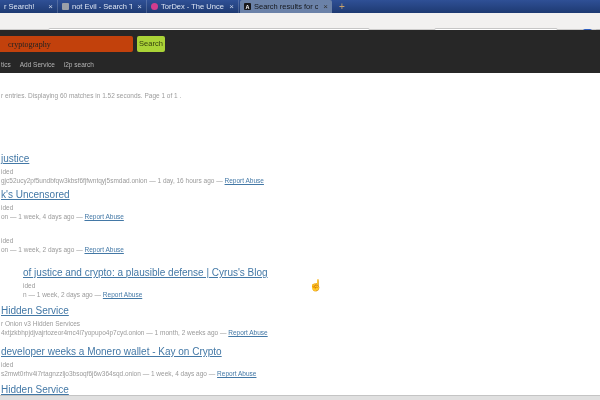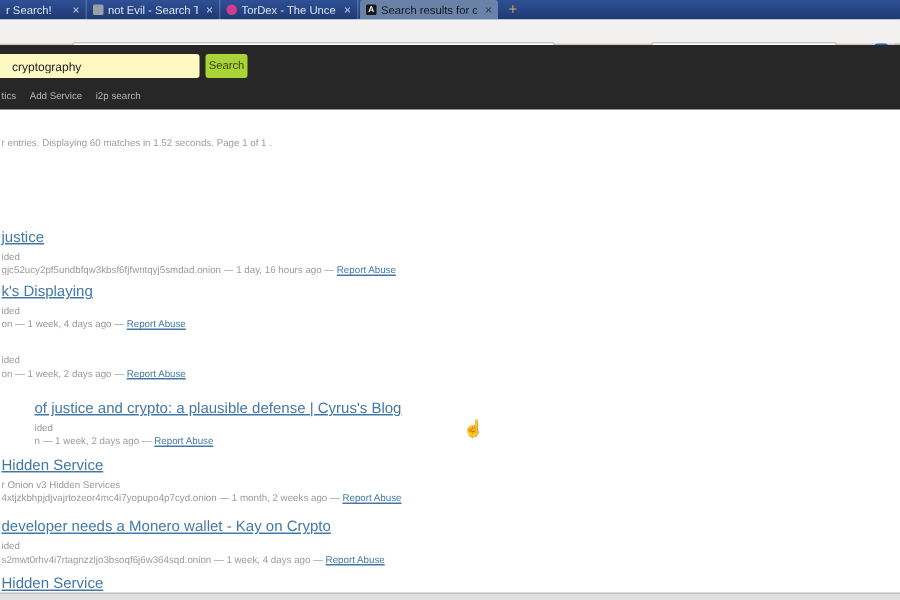--- a/index.html
+++ b/index.html
@@ -48,23 +48,23 @@
                      background:#8b8b8b; transform:rotate(45deg); transform-origin:0 0; }
   #search-ph { font-size:7px; color:#9b9b9b; }
   #noscript-icon { position:absolute; left:583px; top:16px; width:9px; height:9px; background:#2f5fc0;
                    border-radius:2px; color:#fff; font-size:6.5px; font-weight:bold; text-align:center;
                    line-height:9px; }
   #edge-icon { position:absolute; left:596px; top:16px; width:4px; height:9px; background:#b9b9b9;
                border-radius:1px 0 0 1px; }
 
   
   #site-header { position:absolute; top:30px; left:0; width:600px; height:43px; background:#272727; }
-  #site-search-input { position:absolute; left:0; top:6px; width:133px; height:16px; background:#fef9c3;
+  #site-search-input { position:absolute; left:0; top:6px; width:133px; height:16px; background:#c2410c;
                        border:none; border-radius:0 2px 2px 0; font-size:8px; color:#222;
-                       padding:0 0 0 8px; font-family:Liberation Sans, sans-serif; }
+                       padding:0 0 0 8px; font-family:Liberation Serif, serif; }
   #site-search-btn { position:absolute; left:137px; top:6px; width:28px; height:16px; background:#aad337;
                      border:none; border-radius:2px; color:#35400f; font-size:7.5px; text-align:center;
                      line-height:16px; }
   #site-nav { position:absolute; left:1px; top:31px; display:flex; font-size:6.5px; color:#b5b5b5; }
   #site-nav span { margin-right:9px; }
 
   
   #stats { position:absolute; left:1px; top:92px; font-size:6.5px; color:#9c9c9c; white-space:nowrap; }
   .result { position:absolute; left:1px; white-space:nowrap; }
   .rtitle { display:block; font-size:10px; line-height:12px; height:12px; color:#4378a6;
@@ -137,21 +137,21 @@
   <div id="stats">r entries. Displaying 60 matches in 1.52 seconds. Page 1 of 1 .</div>
 
 
   <div class="result" style="top:153px;">
     <a class="rtitle">justice</a>
     <div class="rdesc">ided</div>
     <div class="rmeta"><span>gjc52ucy2pf5undbfqw3kbsf6fjfwntqyj5smdad.onion — 1 day, 16 hours ago — </span><span class="abuse">Report Abuse</span></div>
   </div>
 
   <div class="result" style="top:189px;">
-    <a class="rtitle">k's Displaying</a>
+    <a class="rtitle">k's Uncensored</a>
     <div class="rdesc">ided</div>
     <div class="rmeta"><span>on — 1 week, 4 days ago — </span><span class="abuse">Report Abuse</span></div>
   </div>
 
   <div class="result" style="top:222px;">
     <a class="rtitle"></a>
     <div class="rdesc">ided</div>
     <div class="rmeta"><span>on — 1 week, 2 days ago — </span><span class="abuse">Report Abuse</span></div>
   </div>
 
@@ -161,21 +161,21 @@
     <div class="rmeta"><span>n — 1 week, 2 days ago — </span><span class="abuse">Report Abuse</span></div>
   </div>
 
   <div class="result" style="top:305px;">
     <a class="rtitle">Hidden Service</a>
     <div class="rdesc">r Onion v3 Hidden Services</div>
     <div class="rmeta"><span>4xtjzkbhpjdjvajrtozeor4mc4i7yopupo4p7cyd.onion — 1 month, 2 weeks ago — </span><span class="abuse">Report Abuse</span></div>
   </div>
 
   <div class="result" style="top:346px;">
-    <a class="rtitle">developer needs a Monero wallet - Kay on Crypto</a>
+    <a class="rtitle">developer weeks a Monero wallet - Kay on Crypto</a>
     <div class="rdesc">ided</div>
     <div class="rmeta"><span>s2mwt0rhv4i7rtagnzzljo3bsoqf6j6w364sqd.onion — 1 week, 4 days ago — </span><span class="abuse">Report Abuse</span></div>
   </div>
 
   <div class="result" style="top:384px;">
     <a class="rtitle">Hidden Service</a>
   </div>
 
   <div id="bottom-strip"></div>
 

